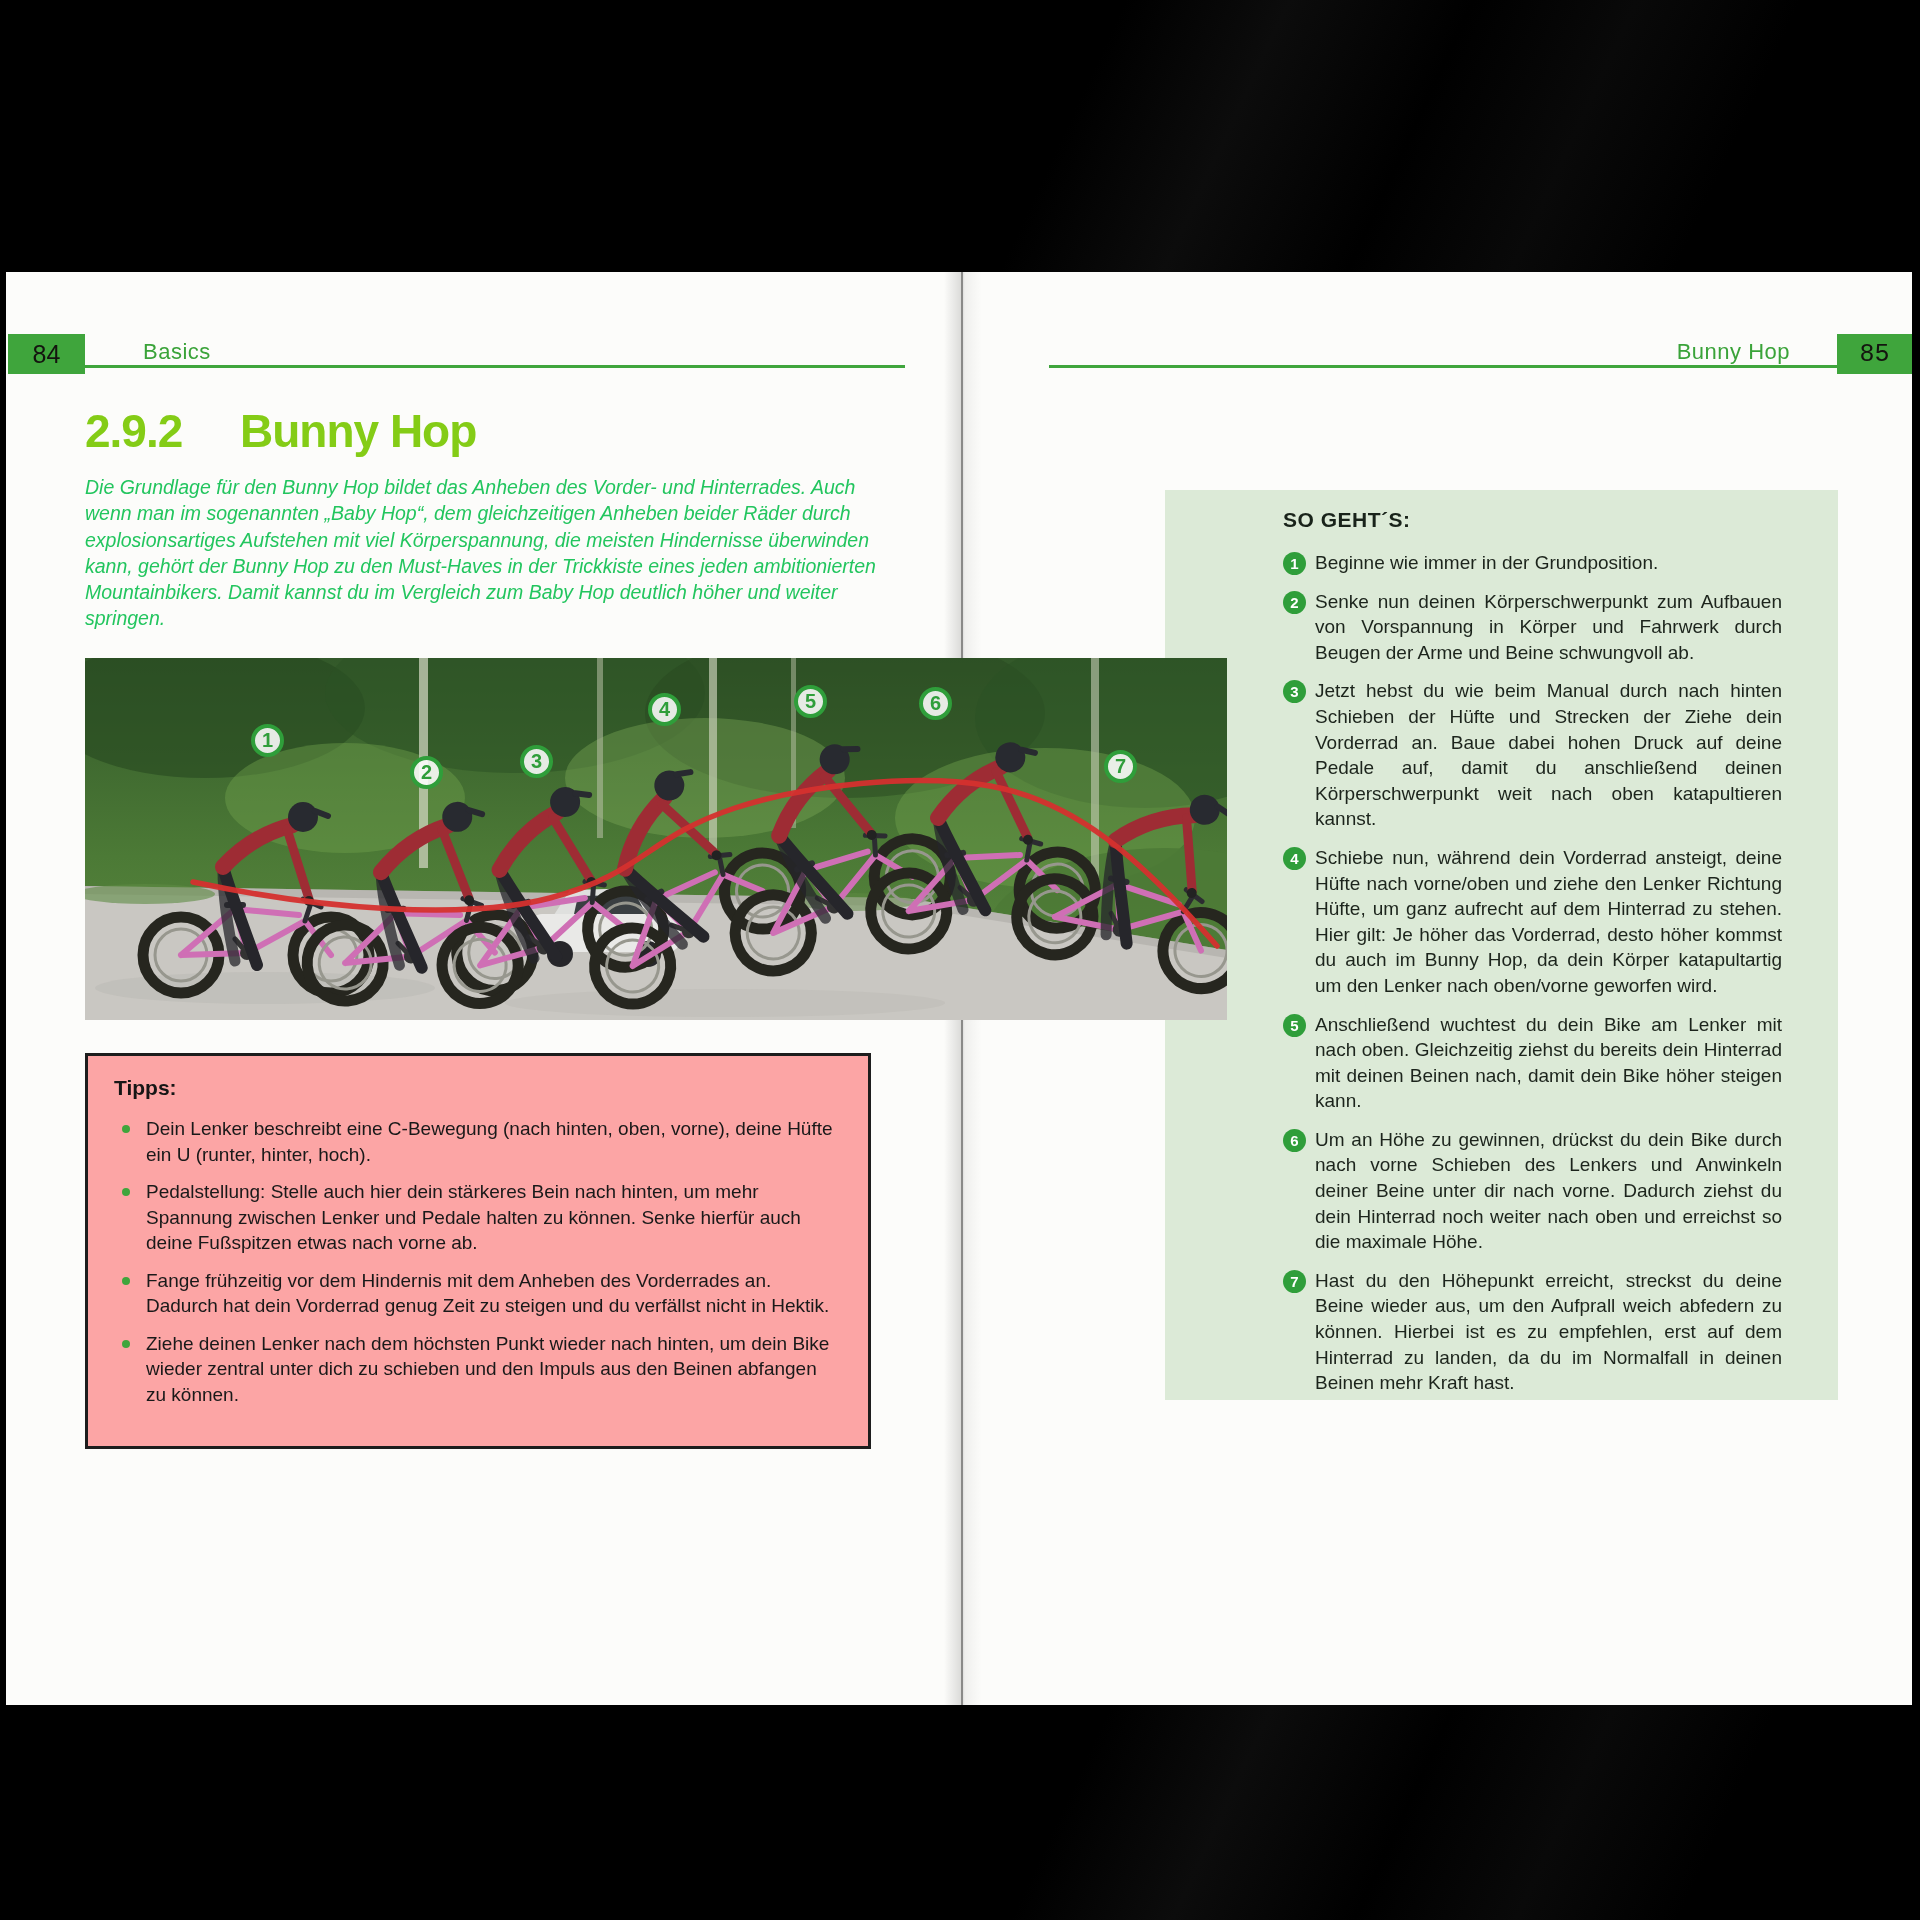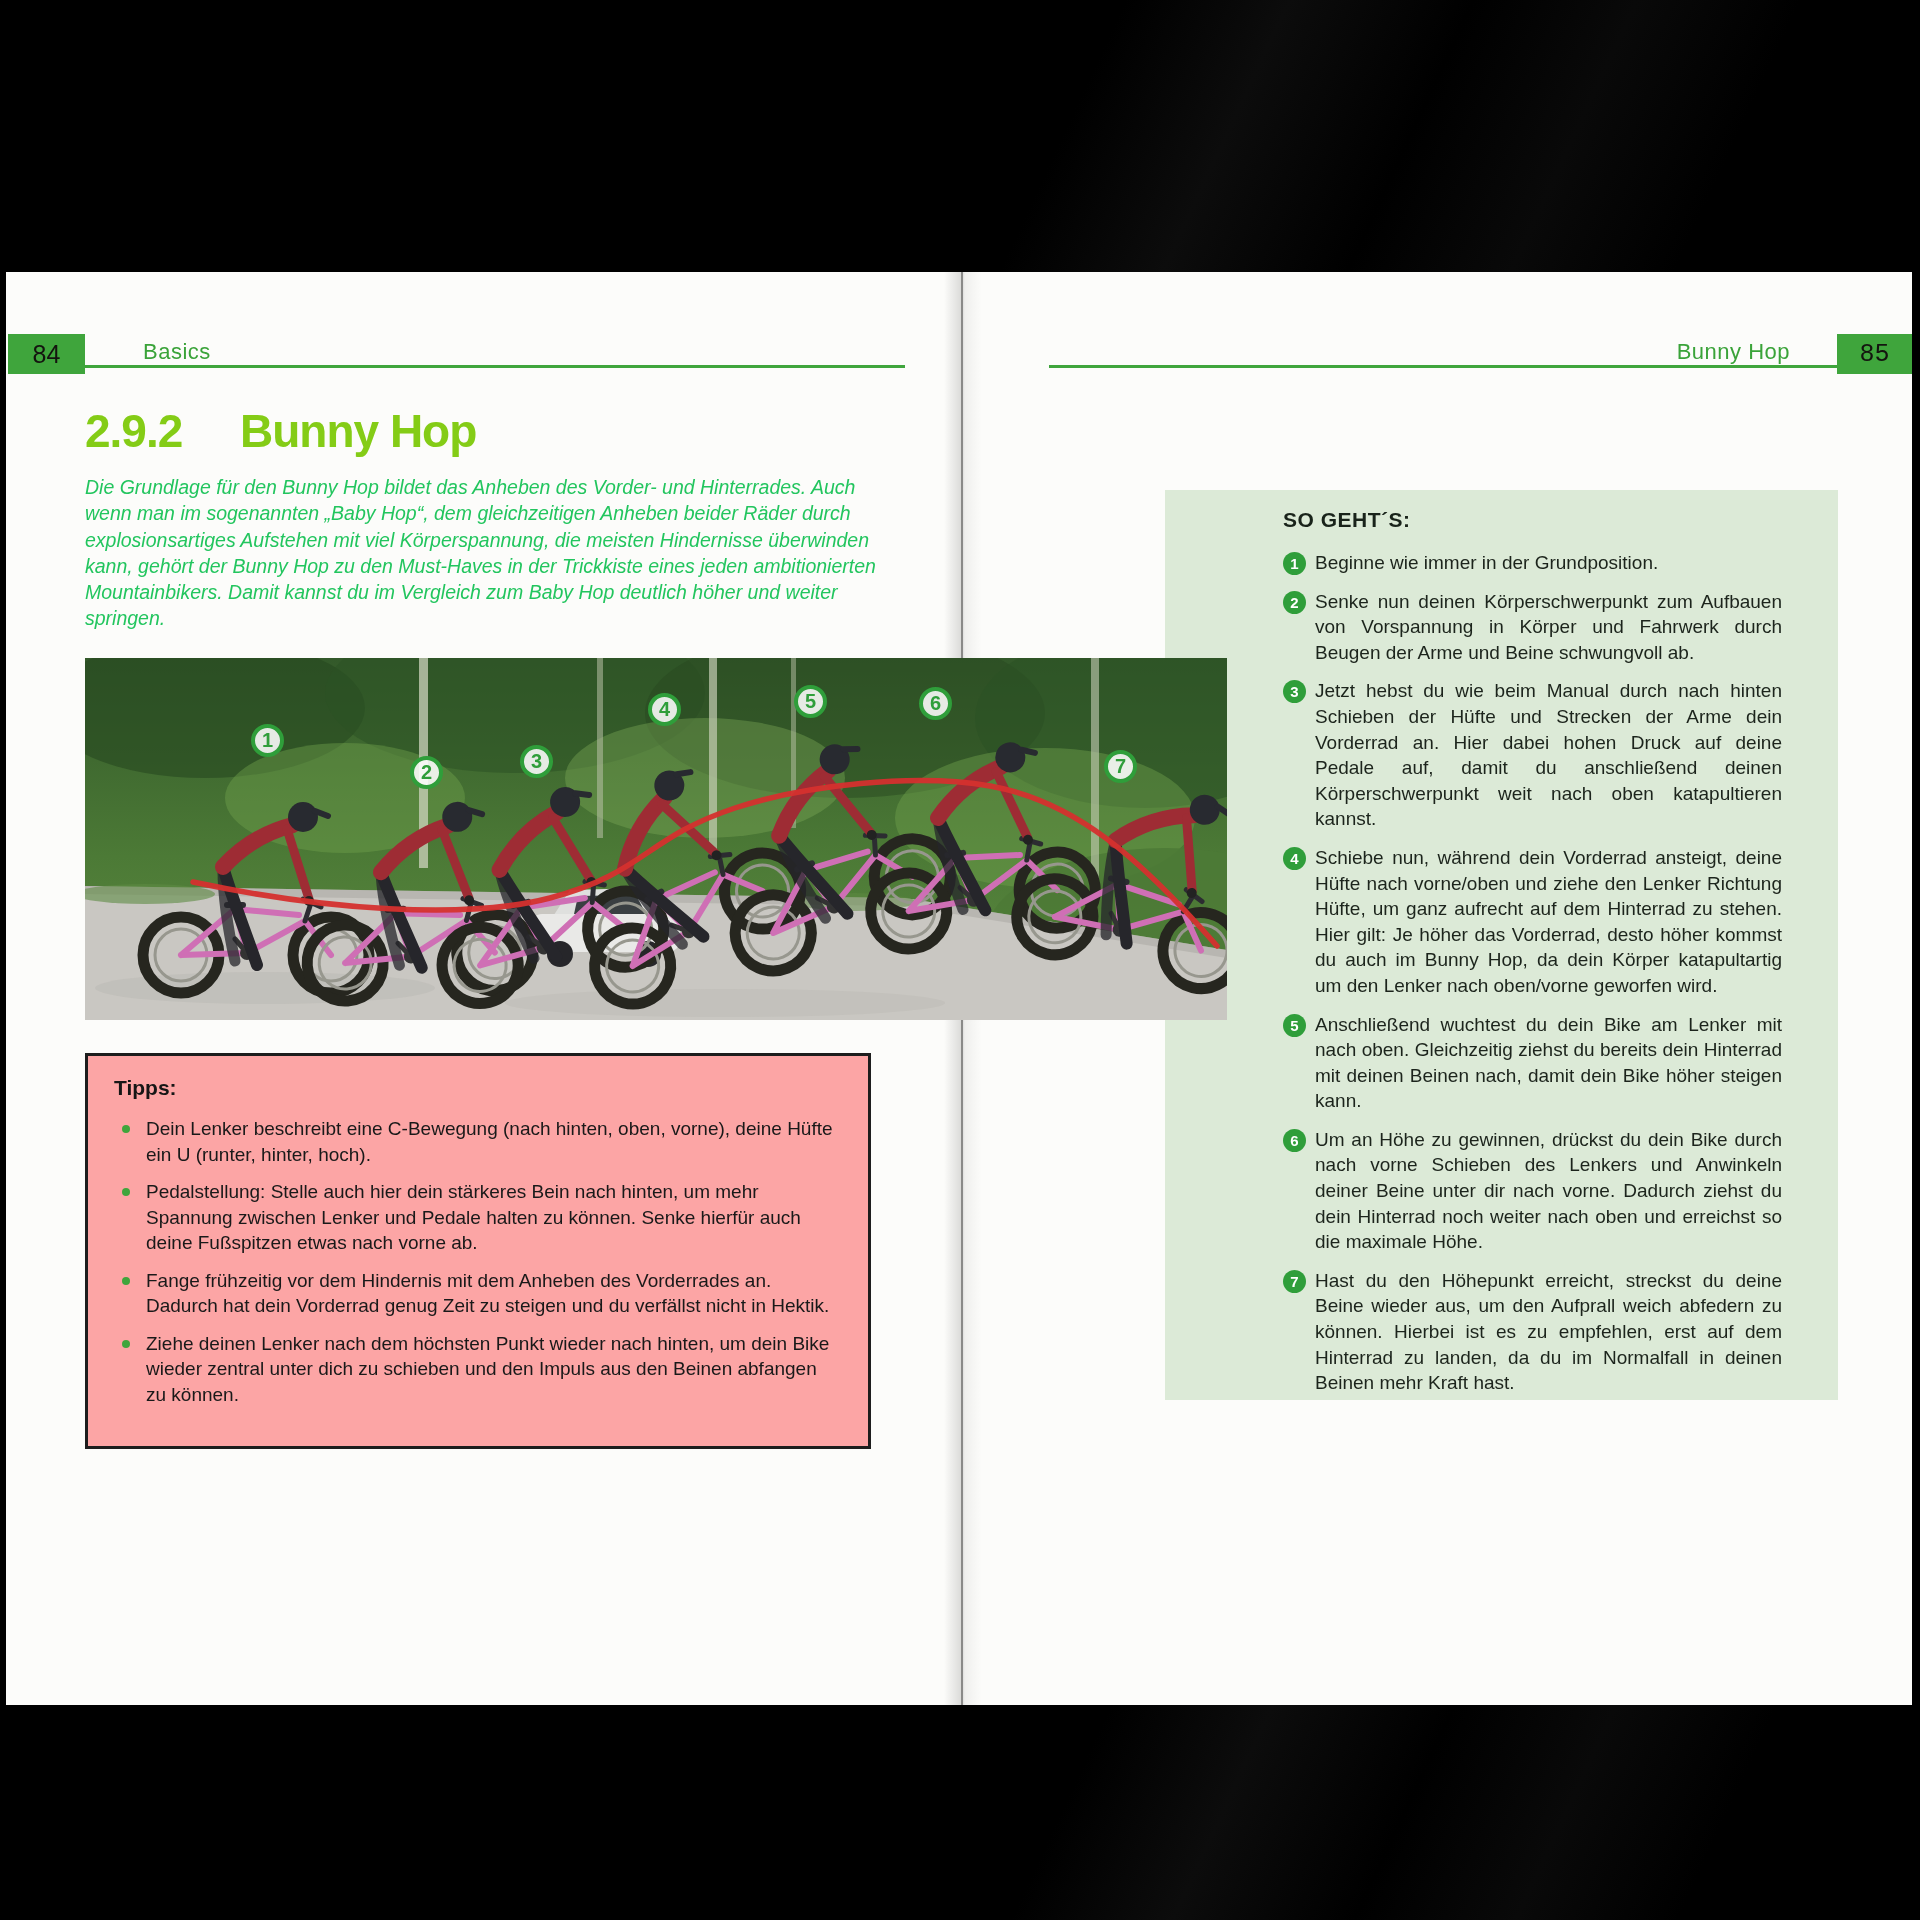--- a/index.html
+++ b/index.html
@@ -102,21 +102,21 @@
       <div class="step-item">
         <span class="step-badge">1</span>
         <span class="step-text">Beginne wie immer in der Grundposition.</span>
       </div>
       <div class="step-item">
         <span class="step-badge">2</span>
         <span class="step-text">Senke nun deinen Körperschwerpunkt zum Aufbauen von Vorspannung in Körper und Fahrwerk durch Beugen der Arme und Beine schwungvoll ab.</span>
       </div>
       <div class="step-item">
         <span class="step-badge">3</span>
-        <span class="step-text">Jetzt hebst du wie beim Manual durch nach hinten Schieben der Hüfte und Strecken der Arme dein Vorderrad an. Hier dabei hohen Druck auf deine Pedale auf, damit du anschließend deinen Körperschwerpunkt weit nach oben katapultieren kannst.</span>
+        <span class="step-text">Jetzt hebst du wie beim Manual durch nach hinten Schieben der Hüfte und Strecken der Ziehe dein Vorderrad an. Baue dabei hohen Druck auf deine Pedale auf, damit du anschließend deinen Körperschwerpunkt weit nach oben katapultieren kannst.</span>
       </div>
       <div class="step-item">
         <span class="step-badge">4</span>
         <span class="step-text">Schiebe nun, während dein Vorderrad ansteigt, deine Hüfte nach vorne/oben und ziehe den Lenker Richtung Hüfte, um ganz aufrecht auf dem Hinterrad zu stehen. Hier gilt: Je höher das Vorderrad, desto höher kommst du auch im Bunny Hop, da dein Körper katapultartig um den Lenker nach oben/vorne geworfen wird.</span>
       </div>
       <div class="step-item">
         <span class="step-badge">5</span>
         <span class="step-text">Anschließend wuchtest du dein Bike am Lenker mit nach oben. Gleichzeitig ziehst du bereits dein Hinterrad mit deinen Beinen nach, damit dein Bike höher steigen kann.</span>
       </div>
       <div class="step-item">

